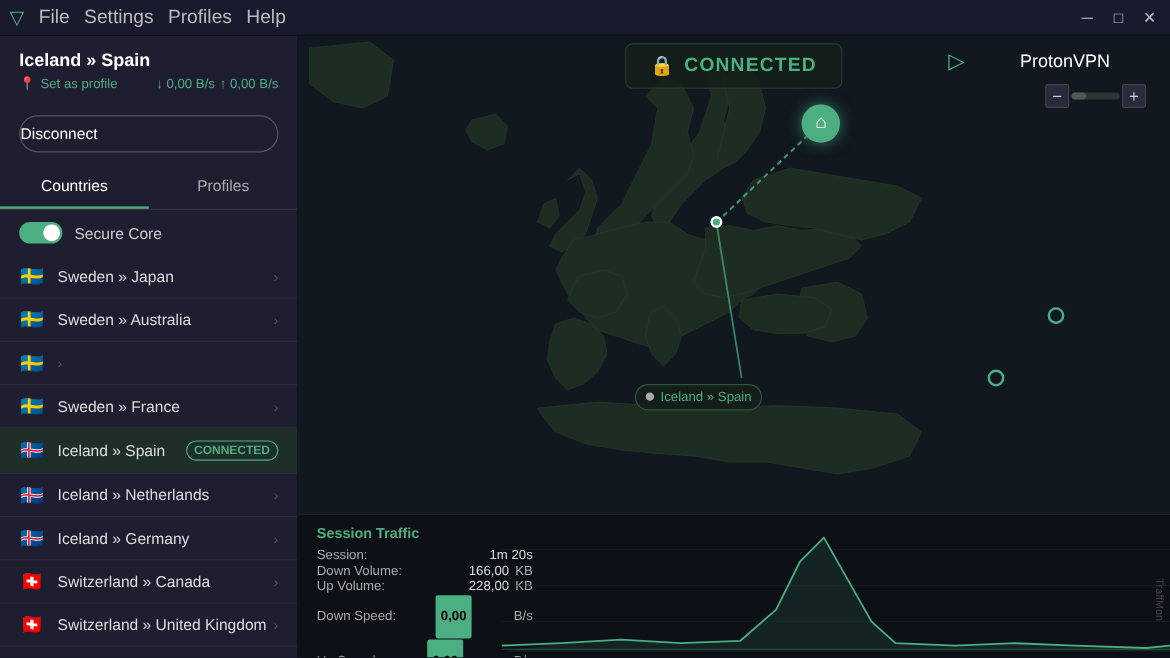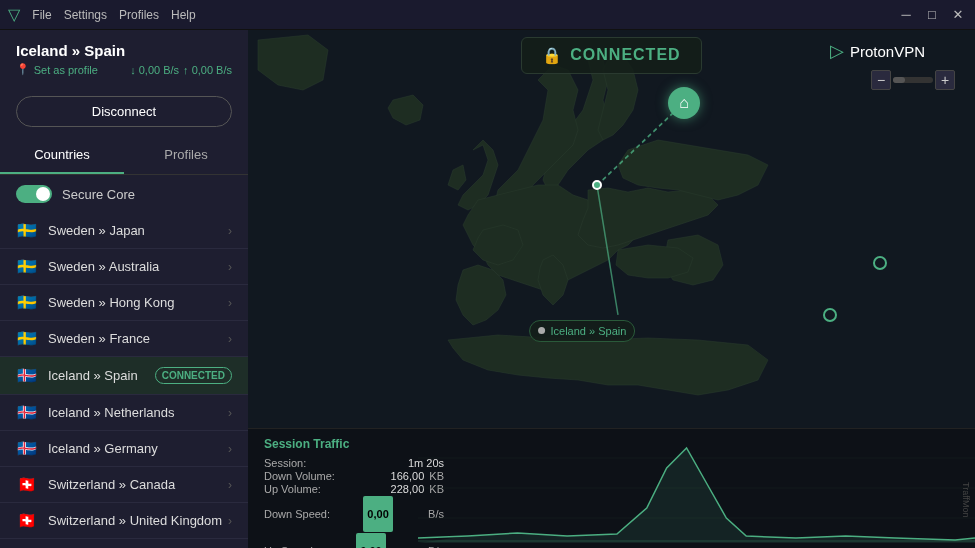--- a/index.html
+++ b/index.html
@@ -24,21 +24,21 @@
     }
     .title-bar-logo {
       color: #4caf82;
       font-size: 16px;
     }
     .title-bar-menu {
       display: flex;
       gap: 12px;
     }
     .title-bar-menu span {
-      font-size: 12px;
+      font-size: 16px;
       color: #bbb;
       cursor: pointer;
     }
     .title-bar-controls {
       margin-left: auto;
       display: flex;
       gap: 8px;
     }
     .title-bar-controls span {
       font-size: 13px;
@@ -115,21 +115,21 @@
     .disconnect-btn {
       margin: 8px 16px 10px;
       background: transparent;
       border: 1px solid #555;
       color: #fff;
       border-radius: 20px;
       padding: 7px 0;
       font-size: 13px;
       cursor: pointer;
       width: calc(100% - 32px);
-      text-align: center;
+      text-align: left;
     }
 
     
     .tabs {
       display: flex;
       border-bottom: 1px solid #333;
       margin: 0 0 0 0;
     }
     .tab {
       flex: 1;
@@ -273,21 +273,21 @@
     .proton-logo {
       position: absolute;
       top: 10px;
       right: 50px;
       display: flex;
       align-items: center;
       gap: 6px;
       z-index: 5;
     }
     .proton-logo-icon { color: #4caf82; font-size: 18px; }
-    .proton-logo-text { color: #fff; font-size: 15px; font-weight: 300; }
+    .proton-logo-text { color: #fff; font-size: 15px; font-weight: 300; margin-left: 40px; }
     .zoom-controls {
       position: absolute;
       top: 40px;
       right: 20px;
       display: flex;
       align-items: center;
       gap: 2px;
       z-index: 5;
     }
     .zoom-btn {
@@ -515,21 +515,20 @@
       </div>
 
       <div class="server-item">
         <span class="flag">🇸🇪</span>
         <span class="server-name">Sweden » Australia</span>
         <span class="server-arrow">›</span>
       </div>
 
       <div class="server-item">
         <span class="flag">🇸🇪</span>
-        <span class="server-name">Sweden » Hong Kong</span>
         <span class="server-arrow">›</span>
       </div>
 
       <div class="server-item">
         <span class="flag">🇸🇪</span>
         <span class="server-name">Sweden » France</span>
         <span class="server-arrow">›</span>
       </div>
 
       <div class="server-item connected-item">

